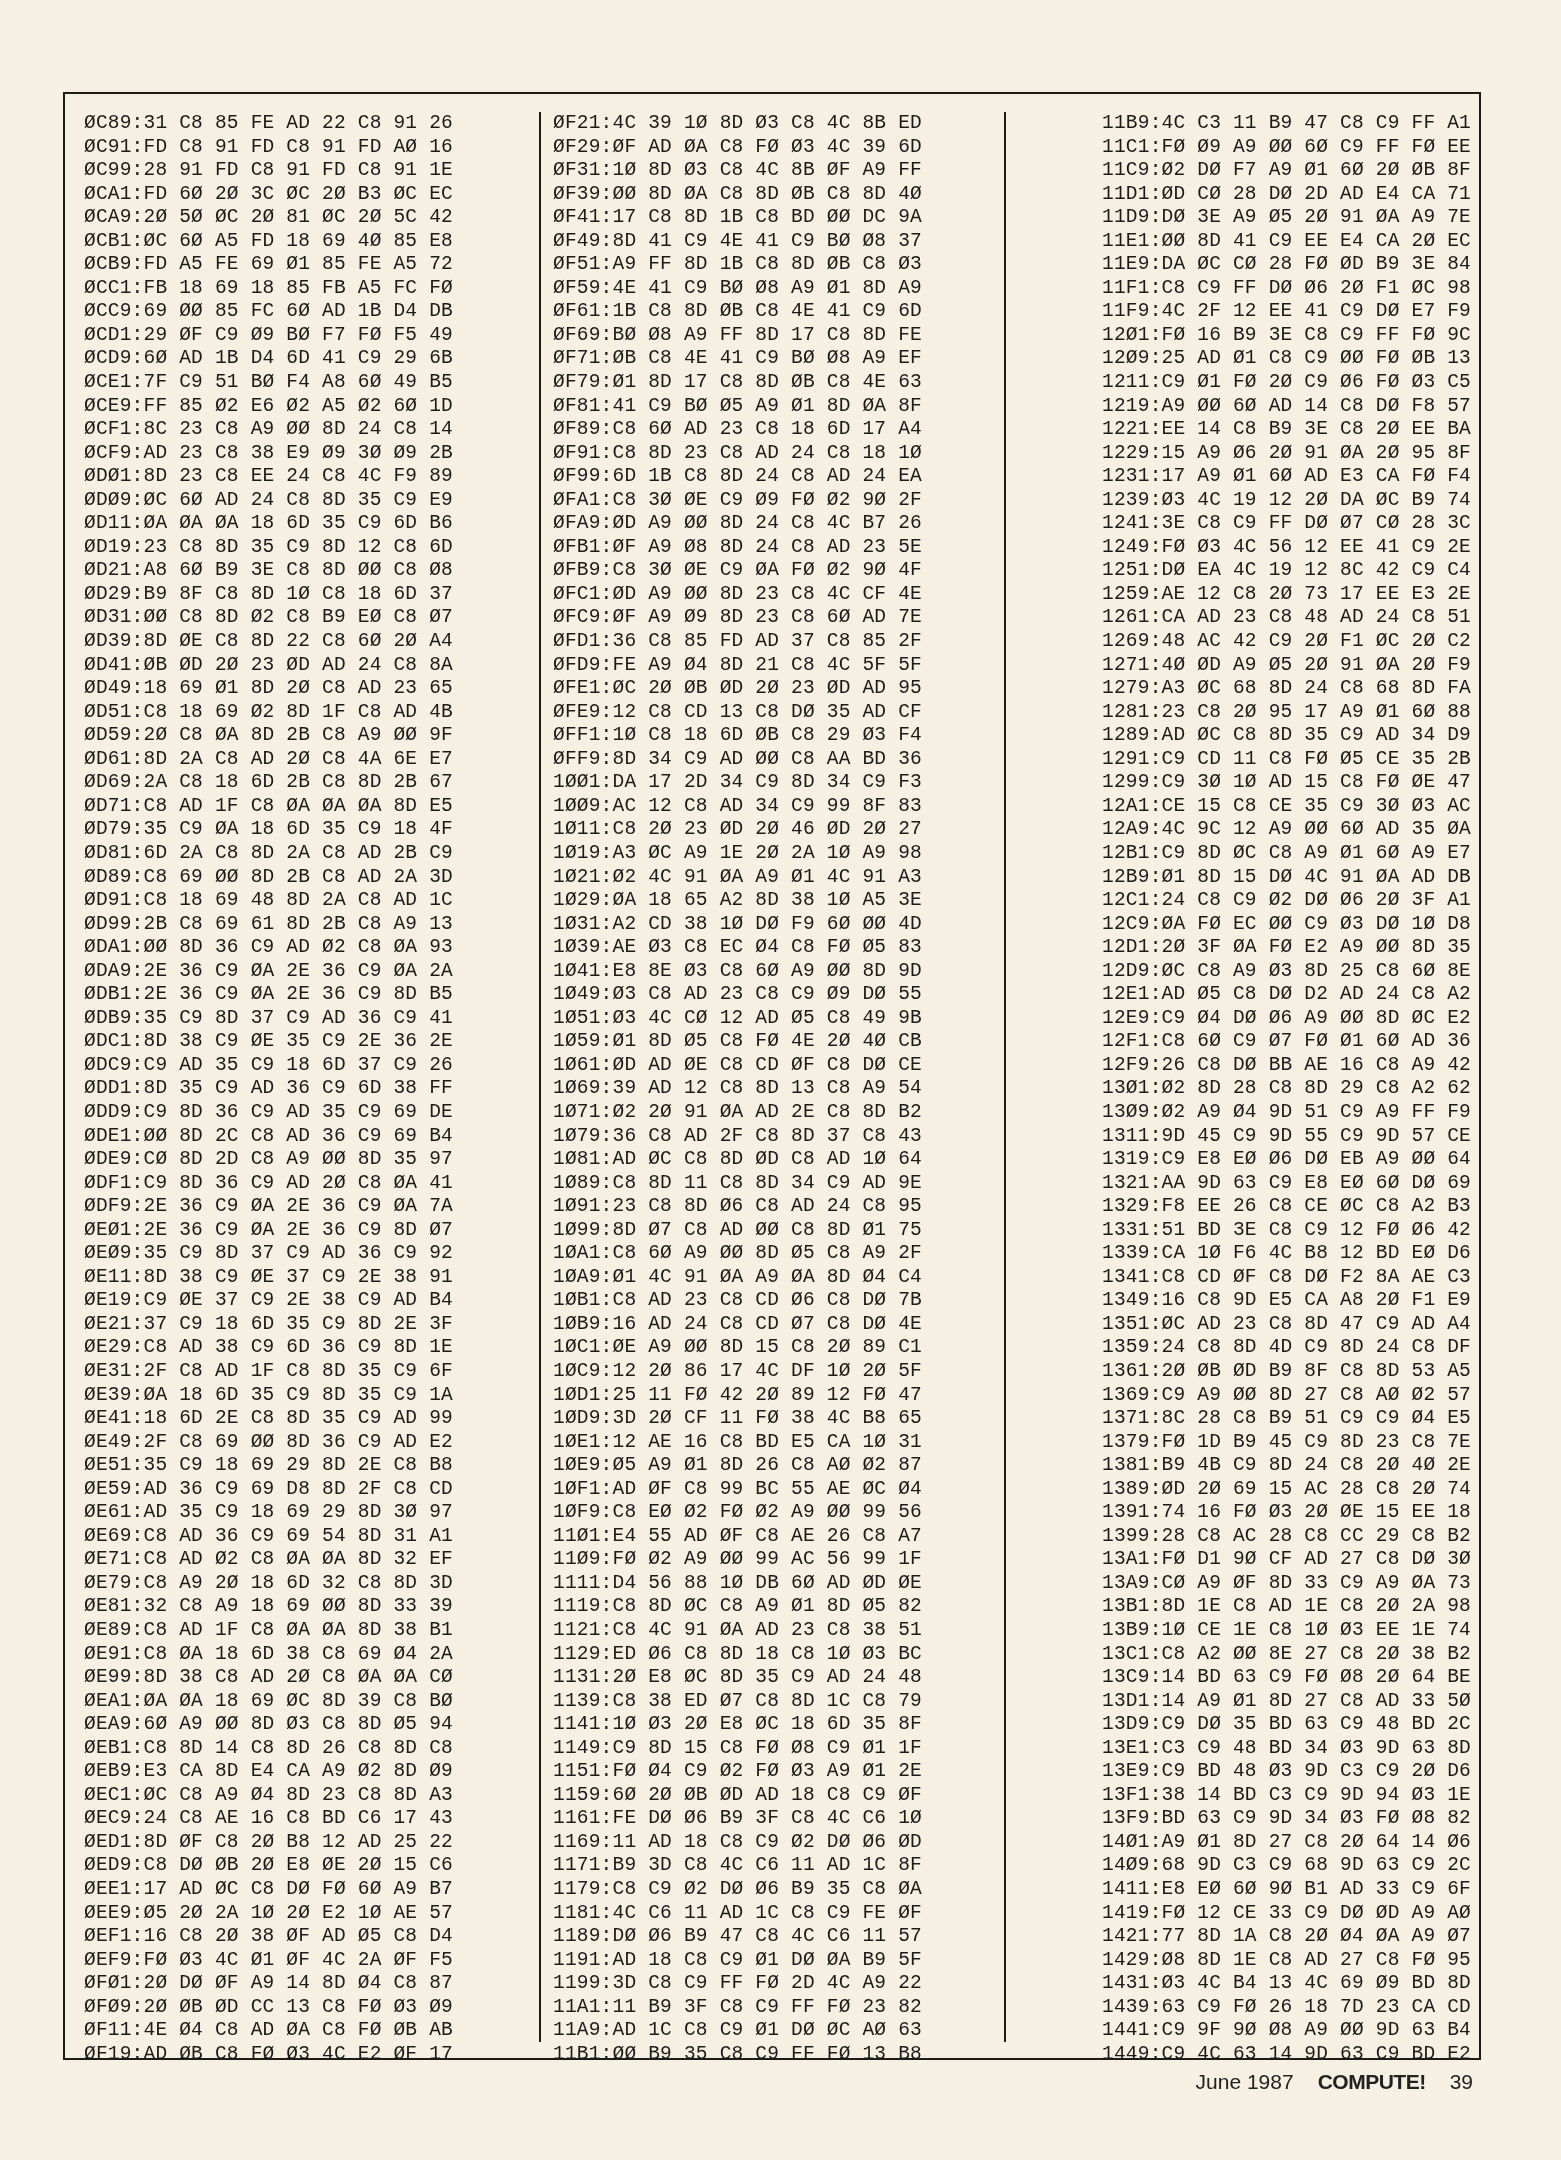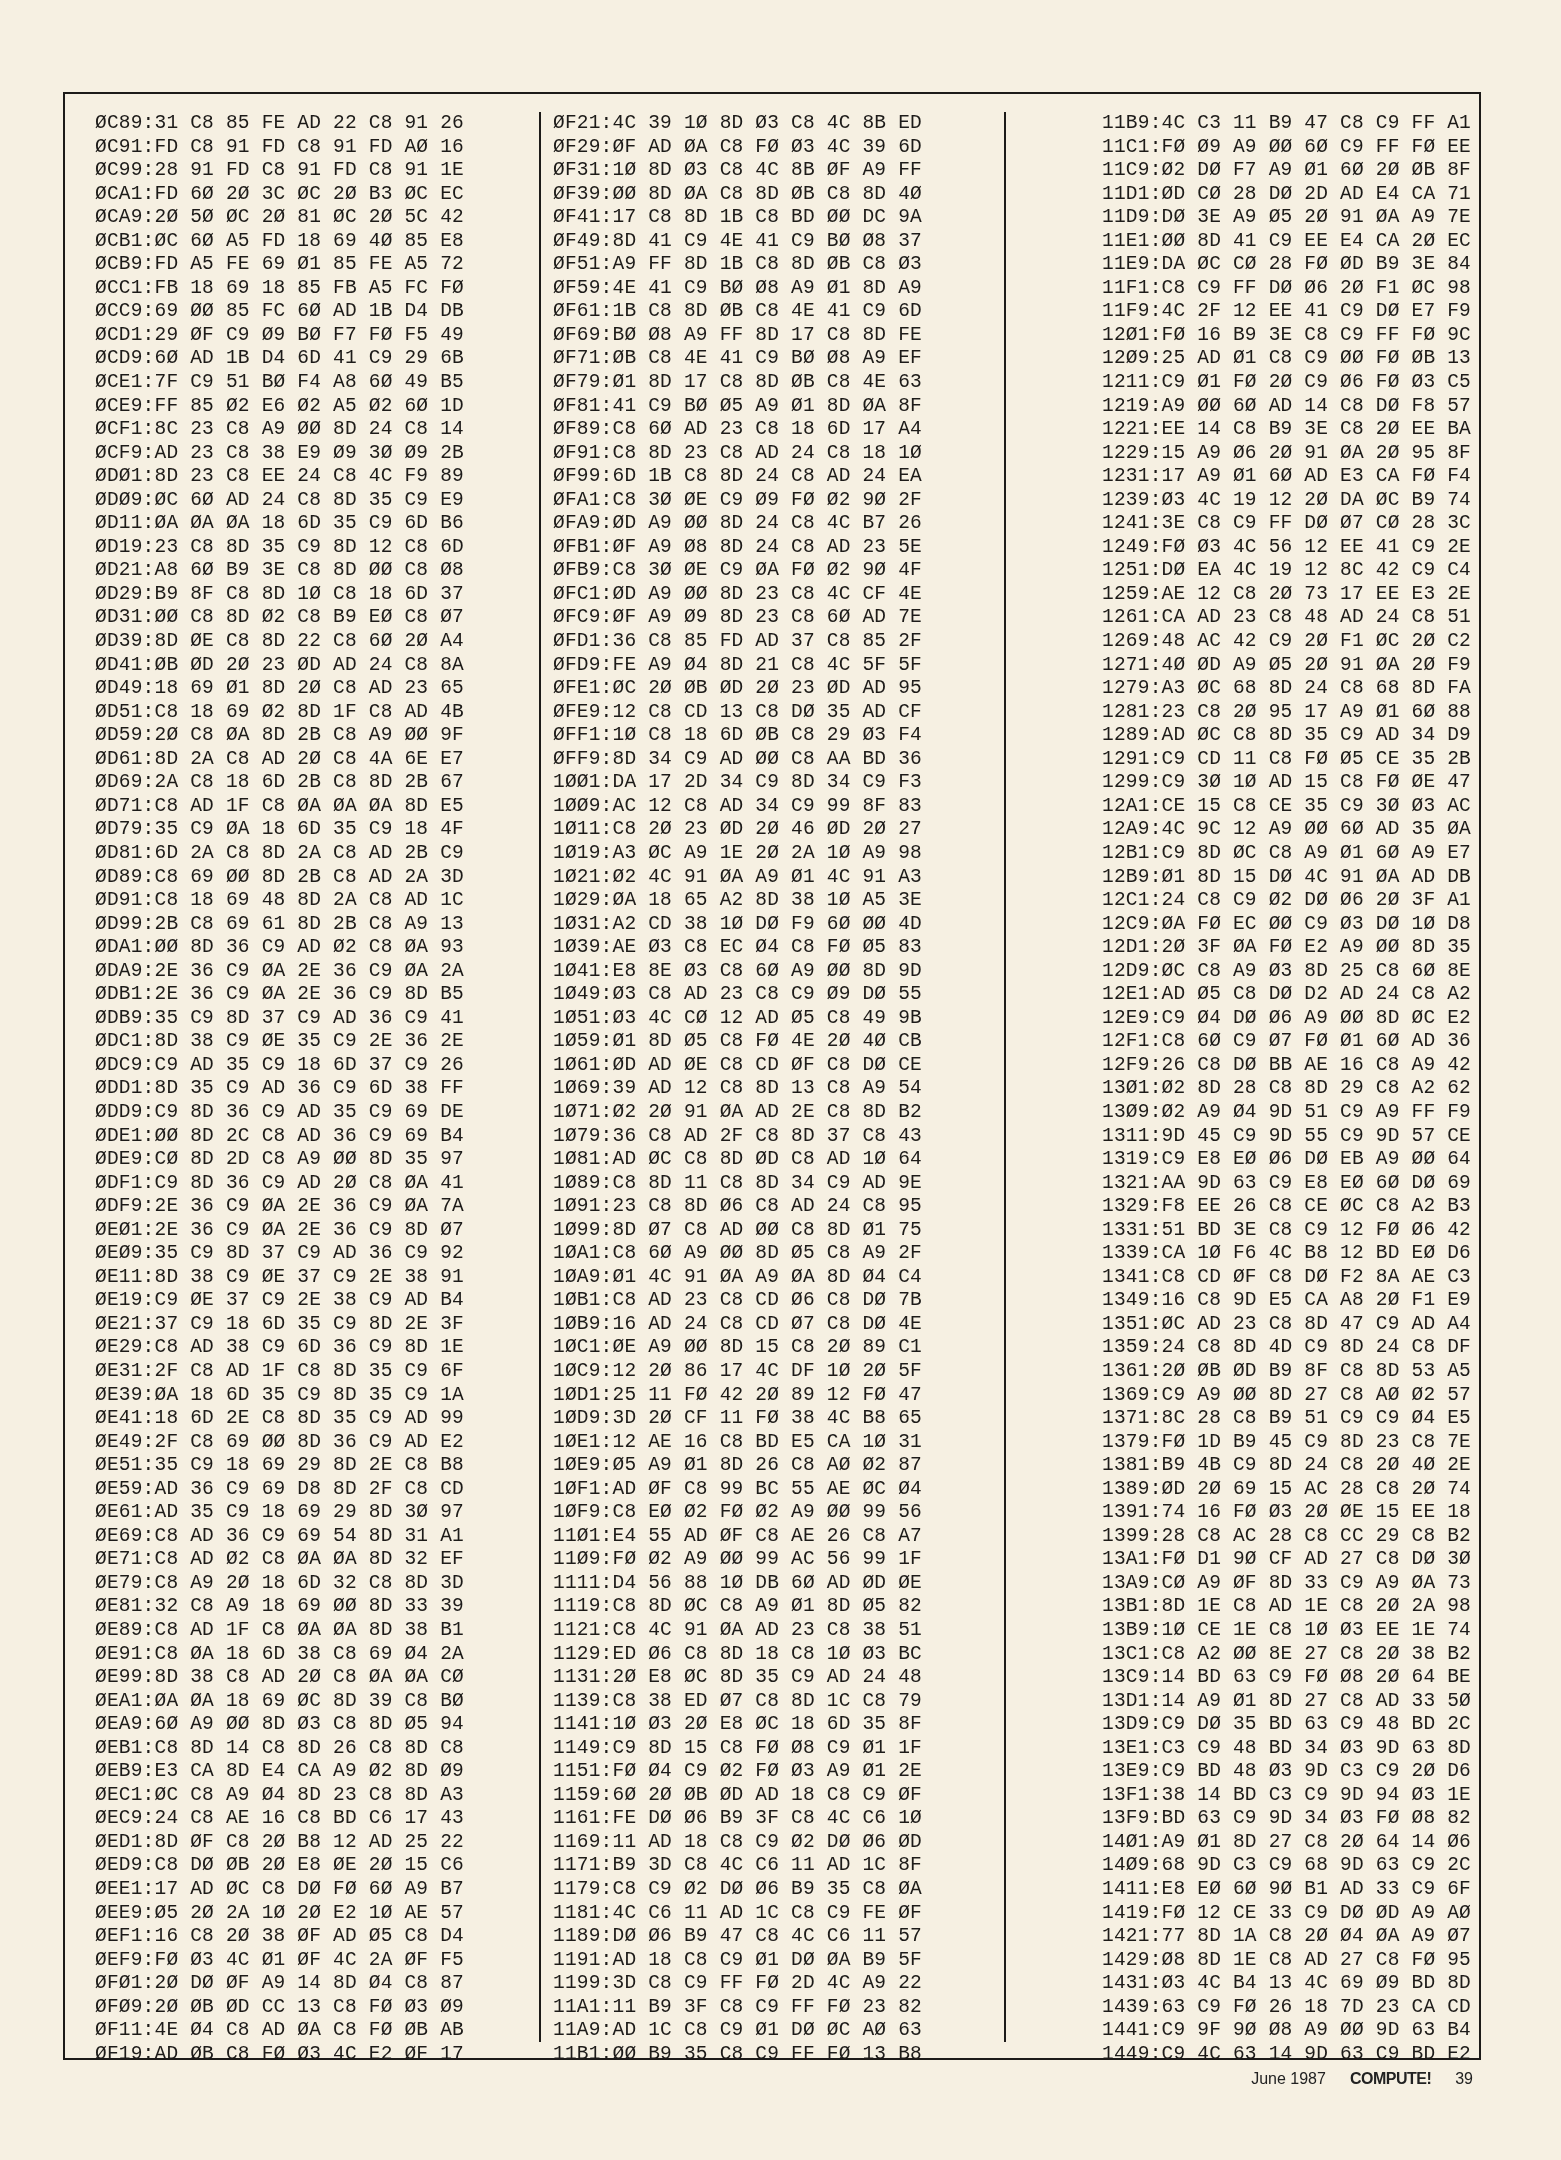--- a/index.html
+++ b/index.html
@@ -17,38 +17,38 @@
     width: 1418px; height: 1968px;
     border: 2px solid #1d1b19;
     box-sizing: border-box;
   }
   .col {
     position: absolute;
     top: 18px;
     width: 465px;
     height: 1930px;
   }
-  .col-1 { left: 18px; }
+  .col-1 { left: 7px; }
   .col-2 { left: 474px; border-left: 2px solid #1d1b19; font-family: Liberation Mono, monospace; }
   .col-3 { left: 939px; border-left: 2px solid #1d1b19; text-align: right; }
   .line {
     display: block;
     height: 23.55px;
     line-height: 23.55px;
     font-size: 19.5px;
     white-space: pre;
     padding-left: 12px;
     letter-spacing: 0.2px;
   }
   .footer {
     position: absolute;
     top: 2070px;
     right: 88px;
     font-family: "Liberation Sans", "DejaVu Sans", sans-serif;
-    font-size: 16px;
+    font-size: 21px;
     color: #222;
     display: flex;
     gap: 24px;
     align-items: baseline;
   }
   .footer .mag { font-weight: bold; letter-spacing: -0.5px; }
 </style>
 </head>
 <body>
 

